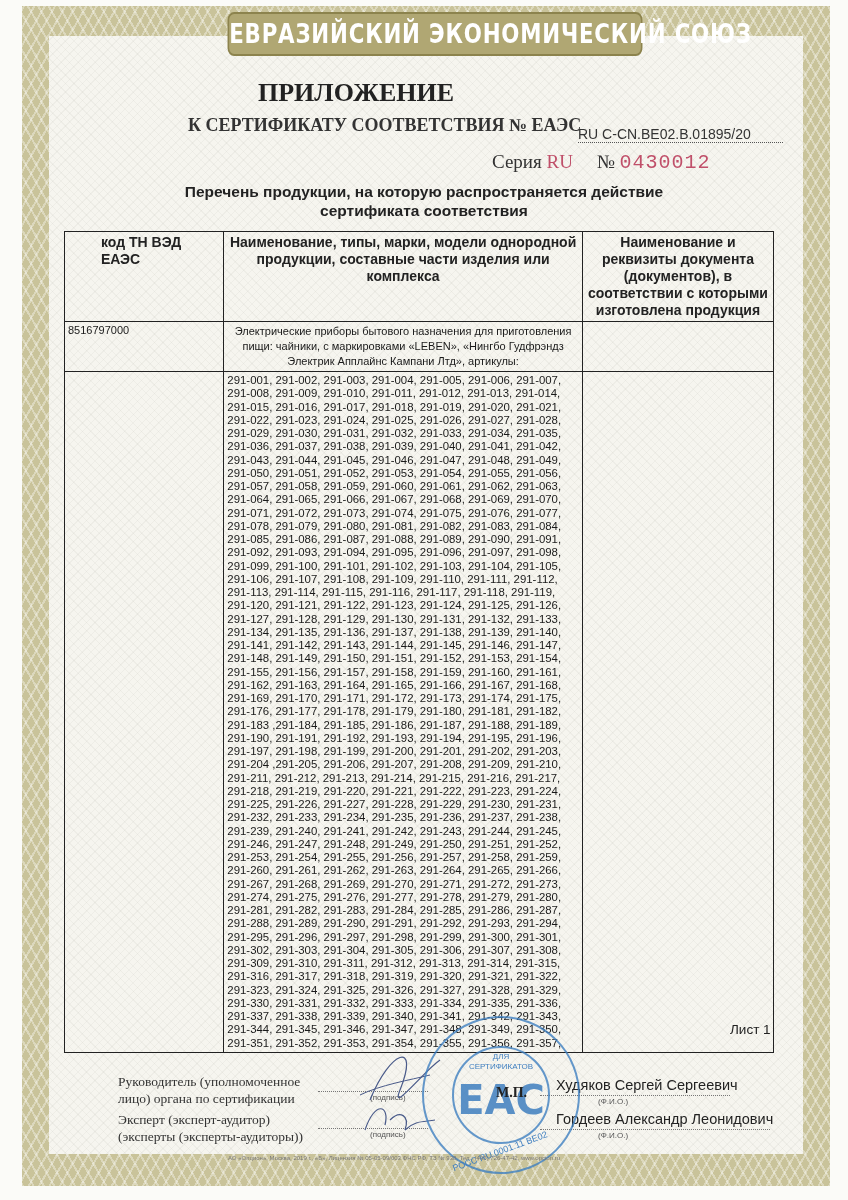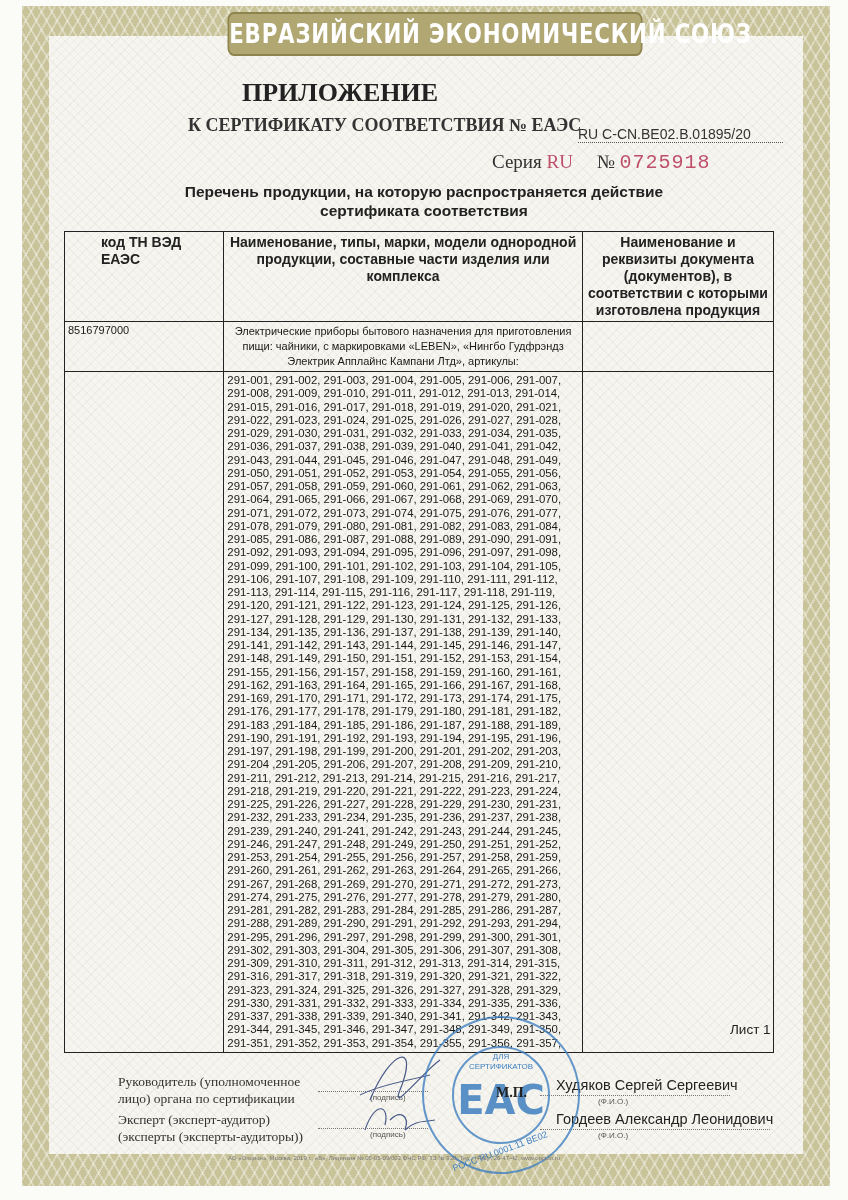--- a/index.html
+++ b/index.html
@@ -10,21 +10,21 @@
       repeating-linear-gradient(-60deg, rgba(255,255,255,0.35) 0 2px, transparent 2px 9px);
   }
   .inner { position:absolute; left:27px; top:30px; width:754px; height:1118px; background:#f6f5ef;
     background-image:
       repeating-linear-gradient(45deg, rgba(180,180,170,0.12) 0 1px, transparent 1px 6px),
       repeating-linear-gradient(-45deg, rgba(180,180,170,0.12) 0 1px, transparent 1px 6px);
   }
   .banner { position:absolute; left:182px; top:12px; width:502px; height:40px; background:#b0a773;
     border:2px solid #8c834d; border-radius:8px; color:#fff; font-family:"DejaVu Sans", sans-serif; font-weight:bold;
     font-size:26px; letter-spacing:1px; text-align:center; line-height:40px; transform:scaleX(0.82); transform-origin:center; white-space:nowrap; }
-  .title { position:absolute; top:78px; left:0; width:680px; text-align:center; font-family:"Liberation Serif", serif; font-weight:bold; font-size:26px; color:#222; }
+  .title { position:absolute; top:78px; left:16px; width:680px; text-align:center; font-family:"Liberation Serif", serif; font-weight:bold; font-size:26px; color:#222; }
   .certline { position:absolute; top:115px; left:188px; font-family:"Liberation Serif", serif; font-weight:bold; font-size:18px; color:#333; white-space:nowrap; }
   .certnum { position:absolute; top:126px; left:578px; font-size:14px; color:#333; border-bottom:1px dotted #555; width:205px; white-space:nowrap; }
   .series { position:absolute; top:151px; left:492px; font-family:"Liberation Serif", serif; font-size:19px; color:#333; white-space:nowrap; }
   .series .red { color:#c0506a; font-size:19px; }
   .series .num { color:#c0506a; font-family:"Liberation Mono", monospace; font-size:20px; letter-spacing:1px; }
   .subtitle { position:absolute; top:182px; left:140px; width:568px; text-align:center; font-weight:bold; font-size:15.5px; line-height:19px; color:#222; }
   table { position:absolute; left:64px; top:231px; width:710px; border-collapse:collapse; }
   td, th { border:1px solid #222; vertical-align:top; padding:0 3px; }
   th { font-weight:bold; font-size:14px; line-height:17px; text-align:center; padding:2px 3px; color:#222; }
   .c1 { width:135px;padding-left:36px; } .c2 { width:355px; } .c3 { width:200px; }
@@ -54,21 +54,21 @@
 <div class="title">ПРИЛОЖЕНИЕ</div>
 
 <div class="certline">К СЕРТИФИКАТУ СООТВЕТСТВИЯ № ЕАЭС</div>
 <div class="certnum">RU C-CN.BE02.B.01895/20</div>
 
 <div class="series">
   <span>Серия</span>
   <span class="red">RU</span>
   &nbsp;&nbsp;&nbsp;
   <span>№</span>
-  <span class="num">0725918</span>
+  <span class="num">0430012</span>
 </div>
 
 <div class="subtitle">Перечень продукции, на которую распространяется действие сертификата соответствия</div>
 
 <table>
   <tbody>
       <tr>
     <th class="c1">код ТН ВЭД ЕАЭС</th>
     <th class="c2">Наименование, типы, марки, модели однородной продукции, составные части изделия или комплекса</th>
     <th class="c3">Наименование и реквизиты документа (документов), в соответствии с которыми изготовлена продукция</th>

